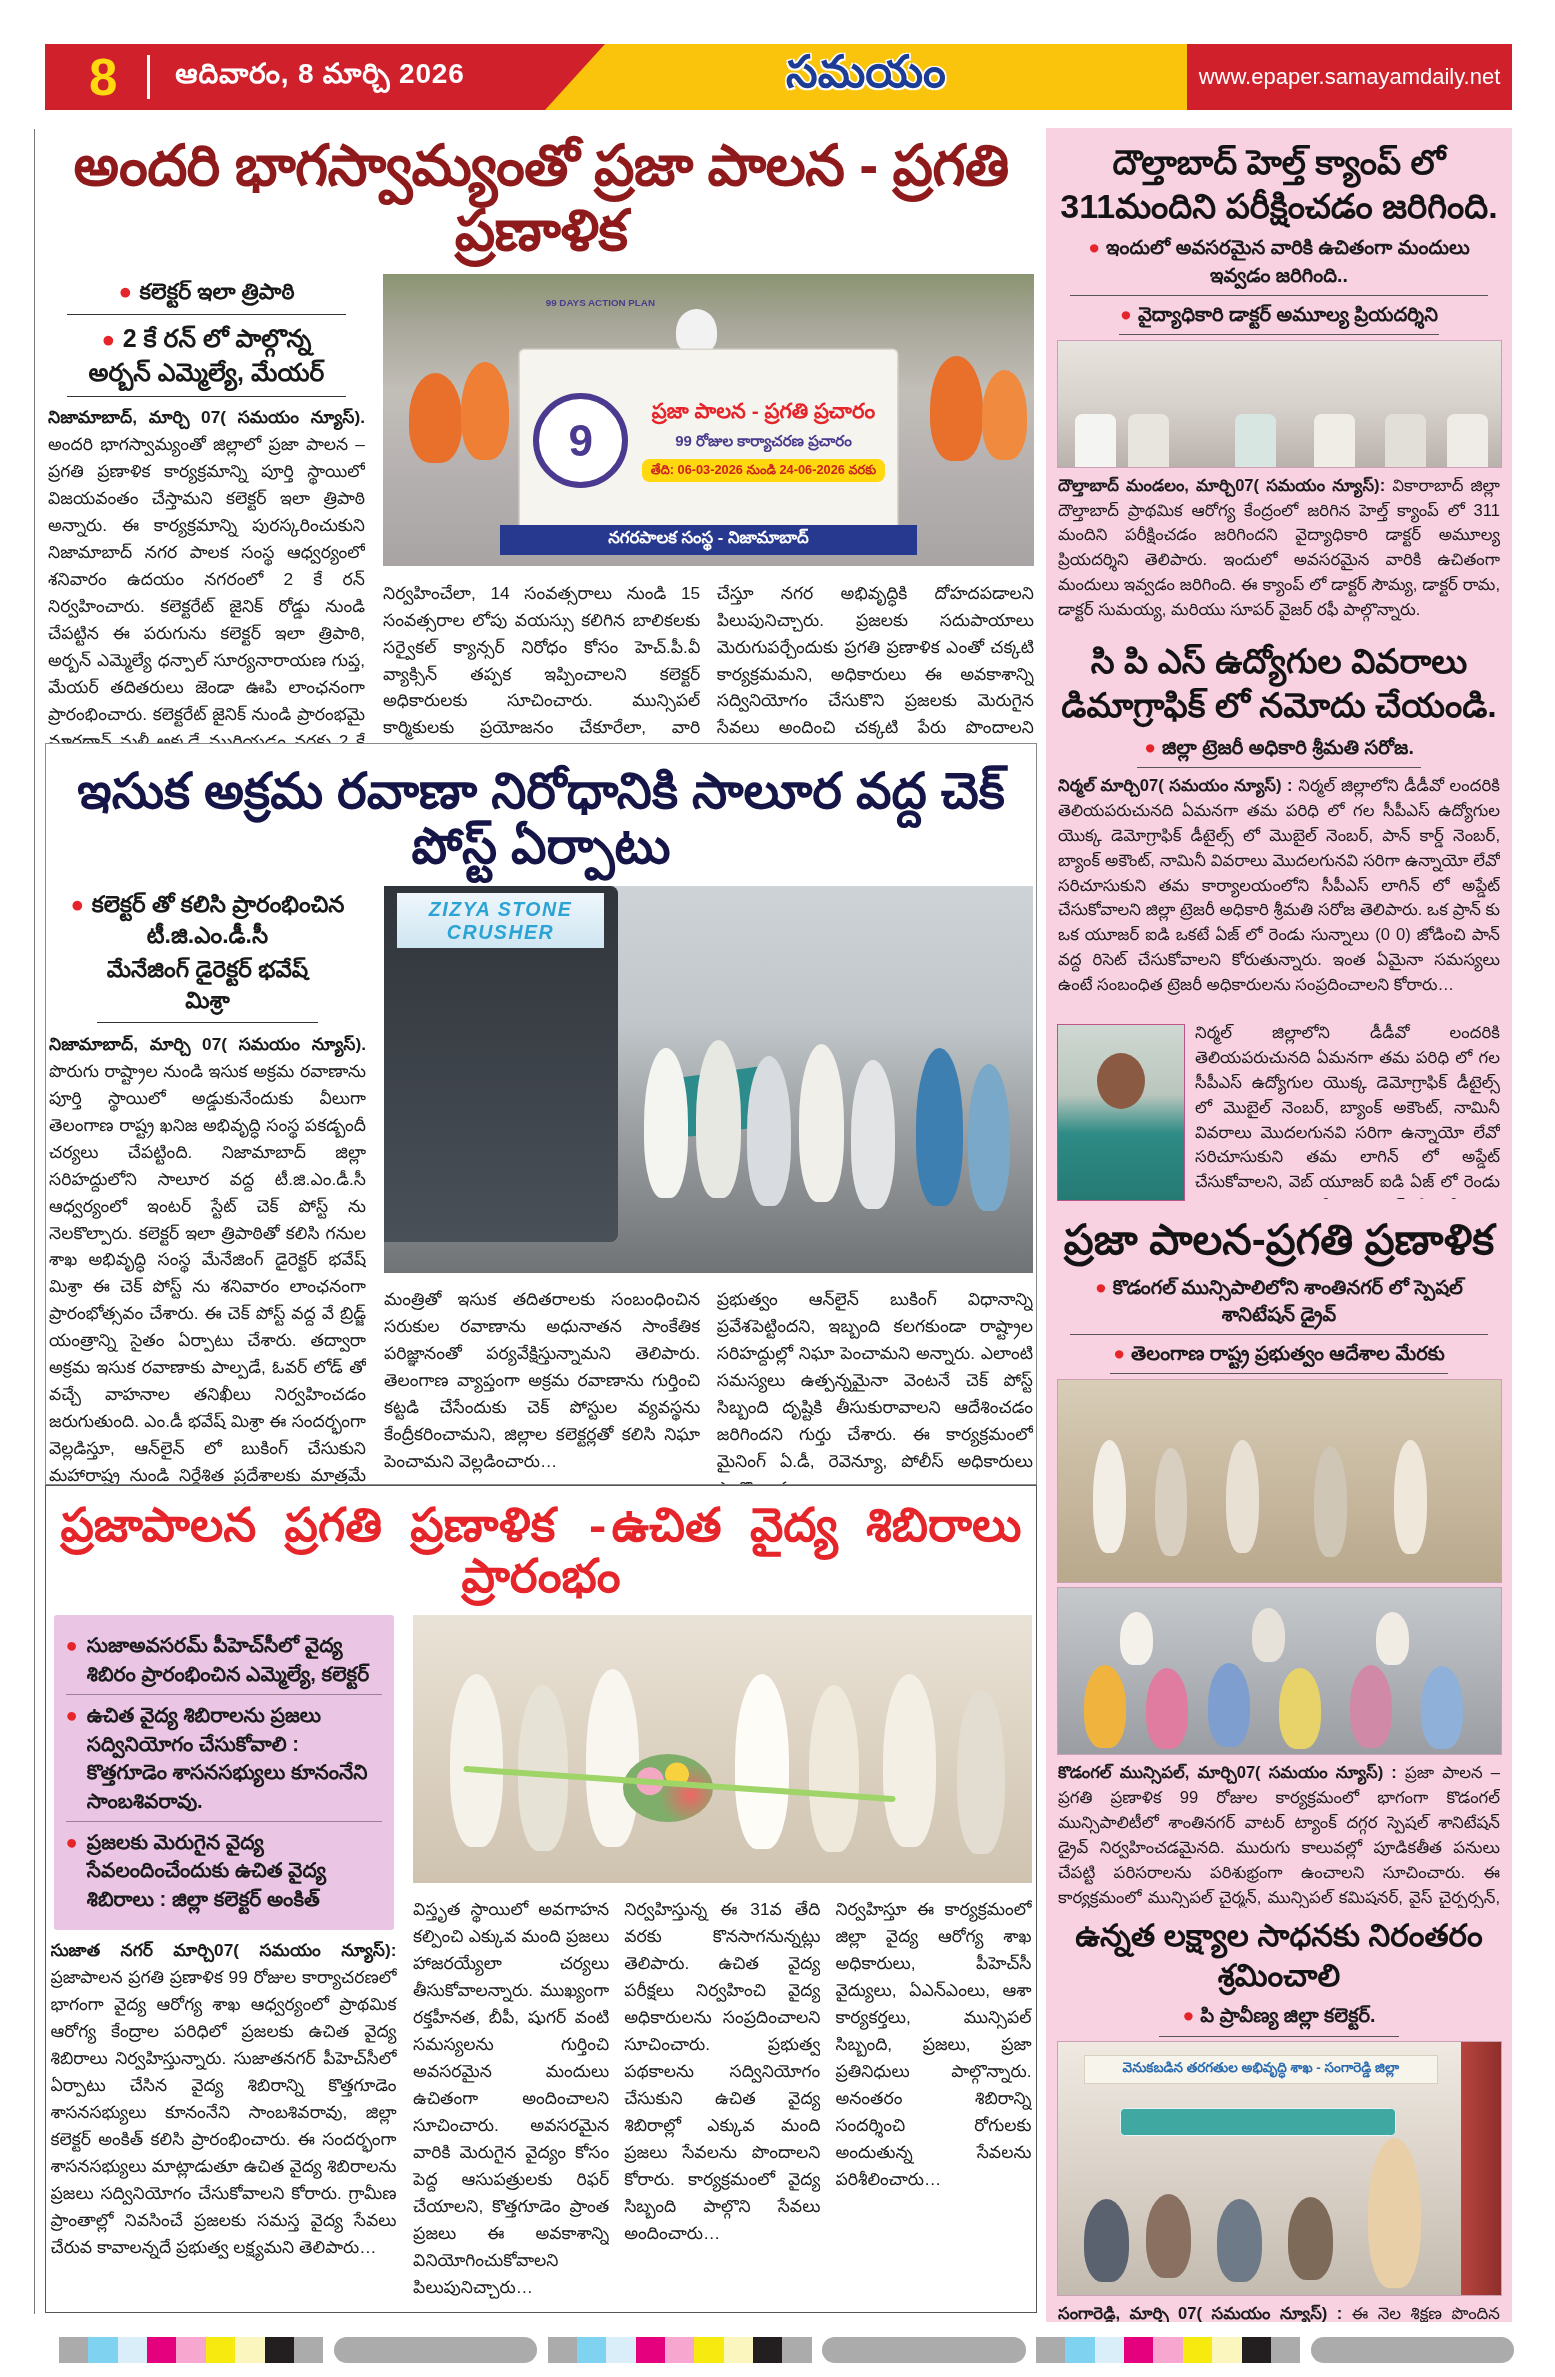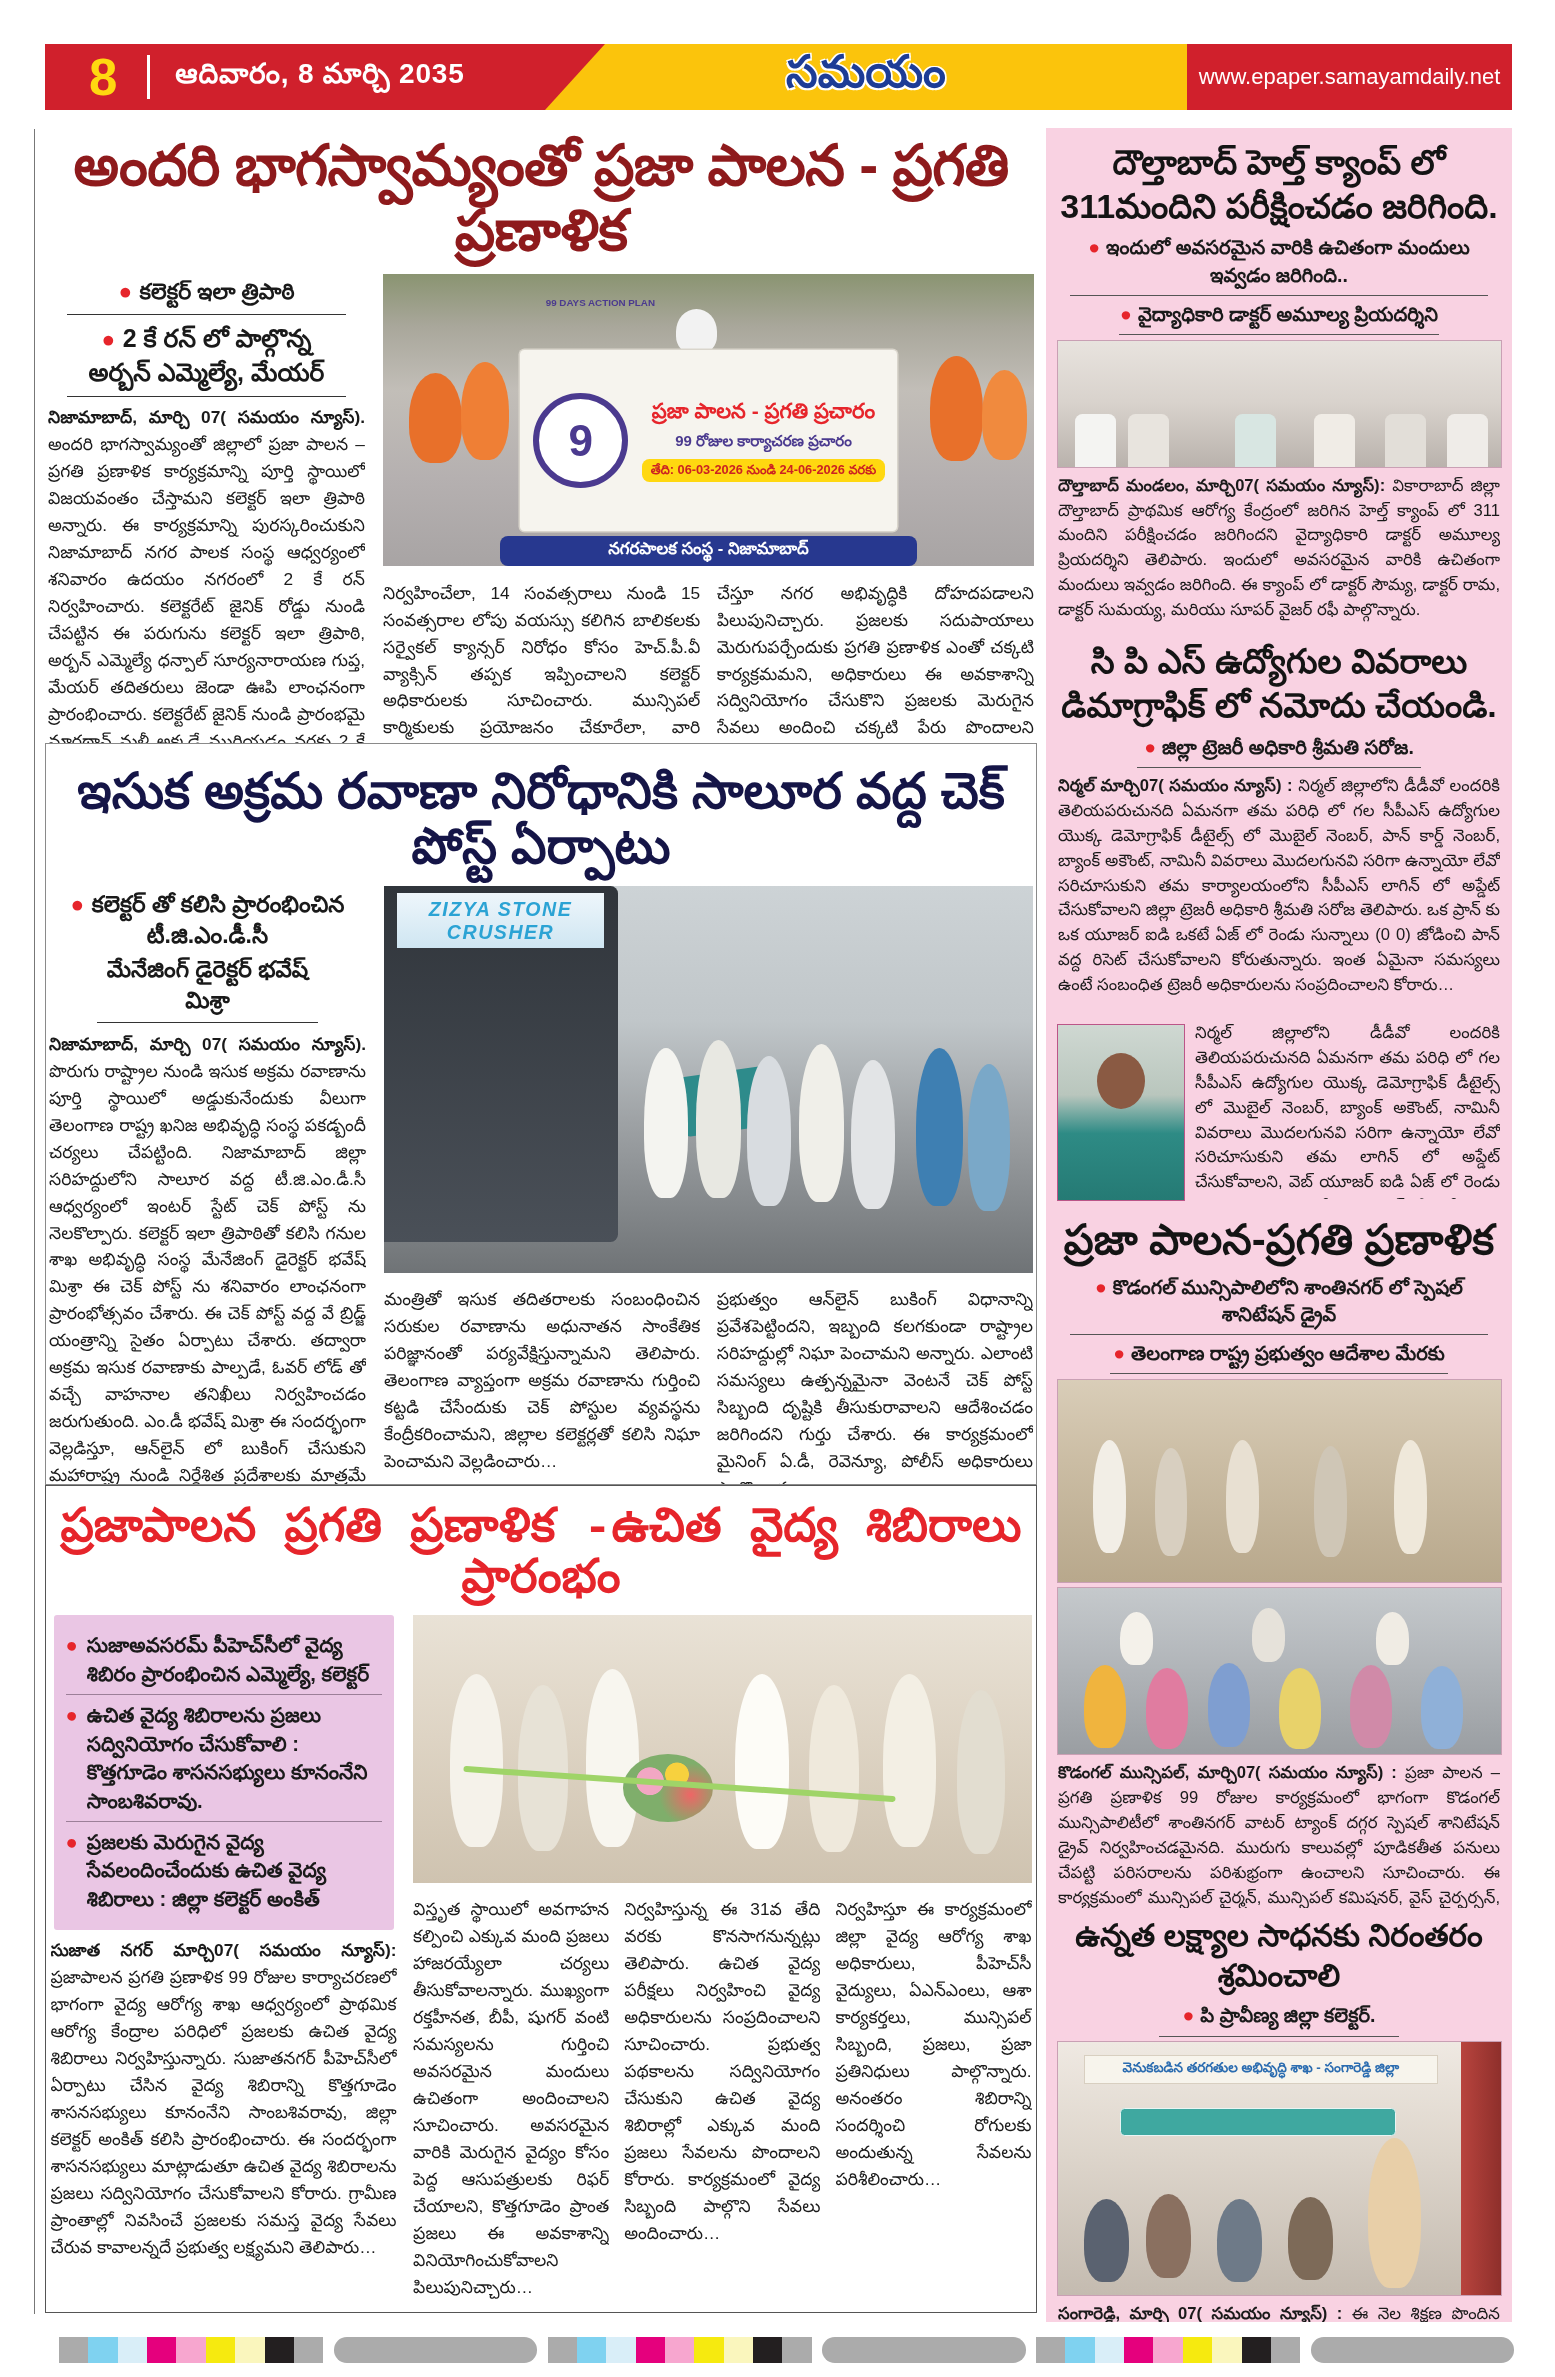--- a/index.html
+++ b/index.html
@@ -57,22 +57,22 @@
   .photo1{height:292px;background:linear-gradient(180deg,#8a9471 0%,#a9a79b 18%,#c2beb8 40%,#b5b0b0 70%,#a8a4a4 100%);}
   .banner1{position:absolute;left:21%;top:26%;width:58%;height:62%;background:#f6f4ee;border-radius:4.5px;
            box-shadow:0 0 0 1.5px #d9d5cc;display:flex;align-items:center;padding:6px;box-sizing:border-box;}
   .logo-circle{flex:none;width:83px;height:83px;border-radius:50%;background:#fff;border:6.8px solid #4b3a8f;
                display:flex;align-items:center;justify-content:center;color:#4b3a8f;font-size:44px;font-weight:bold;margin:0 7.5px;}
   .banner1-texts{flex:1;text-align:center;min-width:0;}
   .banner1-title{color:#e6252b;font-weight:bold;font-size:21px;}
   .banner1-sub{color:#4b3a8f;font-weight:bold;font-size:15px;margin-top:4.5px;}
   .banner1-date{display:inline-block;background:#ffd810;color:#c22;font-weight:bold;font-size:12.8px;
                 padding:2.3px 9px;border-radius:7.5px;margin-top:6px;}
-  .banner1-footer{position:absolute;left:18%;bottom:0;width:64%;background:#27388f;color:#fff;
-                  text-align:center;font-weight:bold;font-size:16.6px;padding:3.8px 0;border-radius:8px;}
+  .banner1-footer{position:absolute;left:18%;bottom:11px;width:64%;background:#27388f;color:#fff;
+                  text-align:center;font-weight:bold;font-size:16.6px;padding:3.8px 0;}
   .logo-mini{position:absolute;left:25%;top:8%;font-size:9.8px;color:#4b3a8f;font-weight:bold;}
 
   .photo2{height:387px;background:linear-gradient(180deg,#cdd3d6 0%,#c0c6c9 35%,#9fa3a6 60%,#6f7376 100%);}
   .truck{position:absolute;left:0;top:0;width:36%;height:92%;background:linear-gradient(180deg,#30353b,#4a5058);border-radius:0 7.5px 7.5px 0;}
   .truck-sign{position:absolute;left:2%;top:2%;width:31%;padding:4.5px 3px;background:linear-gradient(180deg,#eef6fb,#cfe6f2);
               color:#2ba3d4;font-weight:bold;font-style:italic;font-size:19.6px;text-align:center;letter-spacing:1.5px;}
   .flag{position:absolute;left:46%;top:48%;width:90px;height:60px;background:#2e8b8b;border-radius:3px;transform:rotate(-8deg);}
 
   .photo3{height:268px;background:linear-gradient(180deg,#e9e2d6 0%,#ded4c4 45%,#cfc3b0 100%);}
   .bouquet{position:absolute;left:34%;top:52%;width:90px;height:68px;background:
@@ -127,21 +127,21 @@
 </style>
 </head>
 <body>
 
 <div class="page">
 
   <div class="masthead">
     <div class="mast-red-left">
       <span class="mast-pagenum">8</span>
       <span class="mast-divider"></span>
-      <span class="mast-date">ఆదివారం, 8 మార్చి 2035</span>
+      <span class="mast-date">ఆదివారం, 8 మార్చి 2026</span>
     </div>
     <div class="mast-yellow">
       <span class="mast-brand">సమయం</span>
     </div>
     <div class="mast-red-right">
       <span class="mast-site">www.epaper.samayamdaily.net</span>
     </div>
   </div>
 
   <div class="left-rule"></div>

